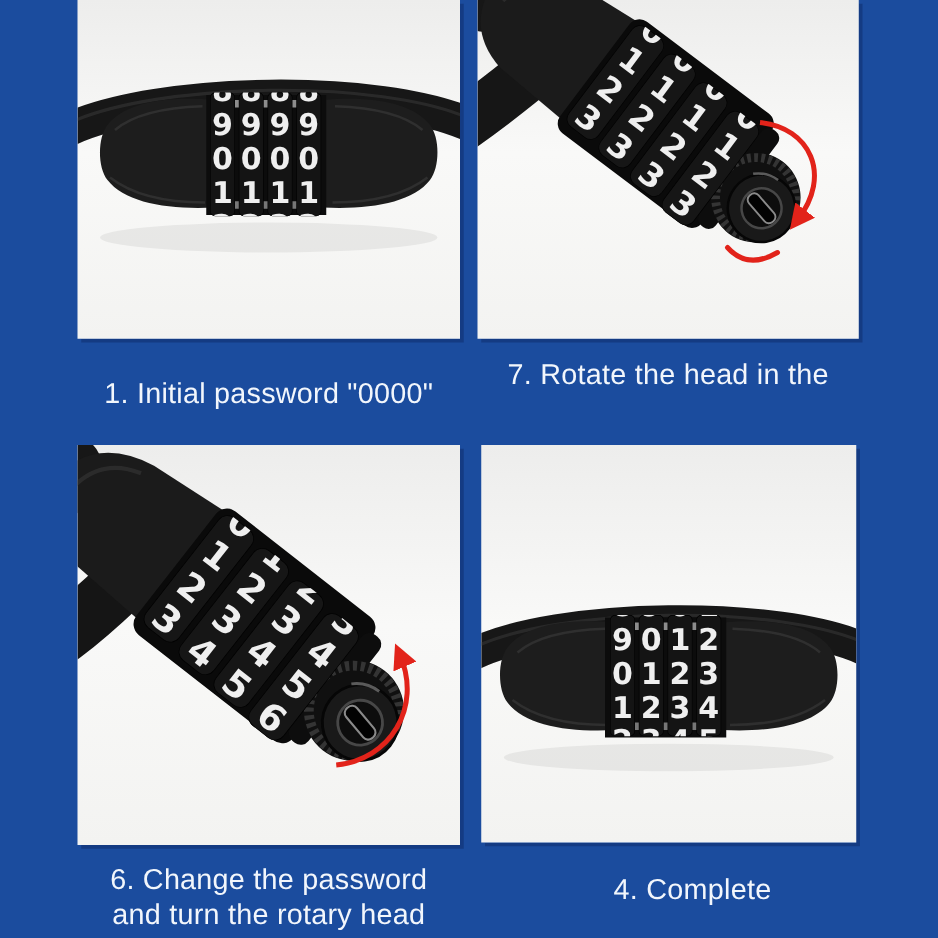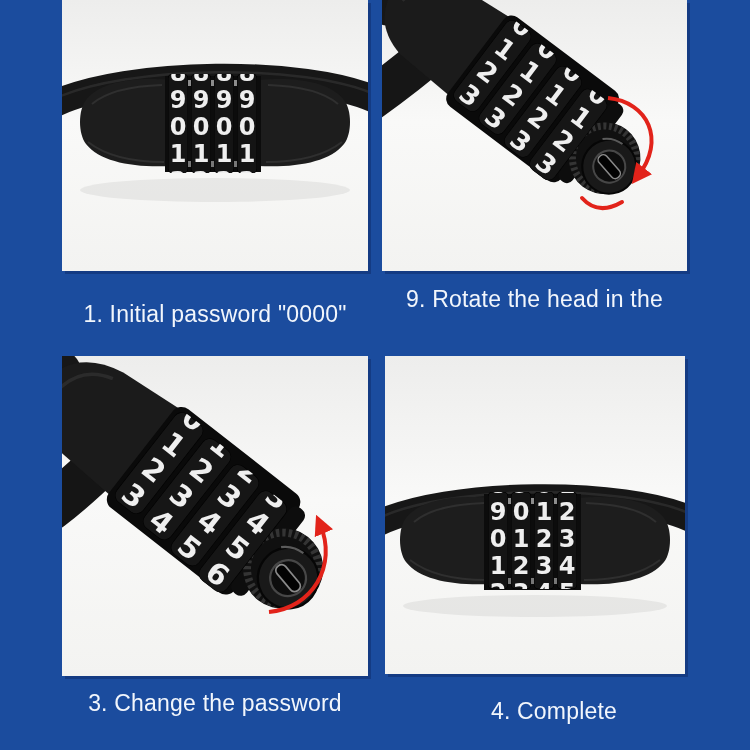--- a/index.html
+++ b/index.html
@@ -361,22 +361,23 @@
         <rect x="123" y="222" width="3" height="6" fill="#777"></rect>
           <rect x="146" y="222" width="3" height="6" fill="#777"></rect>
           <rect x="169" y="222" width="3" height="6" fill="#777"></rect>
       </g>
     </svg>
   </section>
 
   <div class="caption c1">1. Initial password "0000"</div>
 
   <div class="caption c2">
-    <div>9. Rotate the head in the</div>
+    <div>7. Rotate the head in the</div>
   </div>
 
   <div class="caption c3">
-    <div>3. Change the password</div>
+    <div>6. Change the password</div>
+    <div>and turn the rotary head</div>
   </div>
 
   <div class="caption c4">4. Complete</div>
 
 </div>
 
 </body></html>

